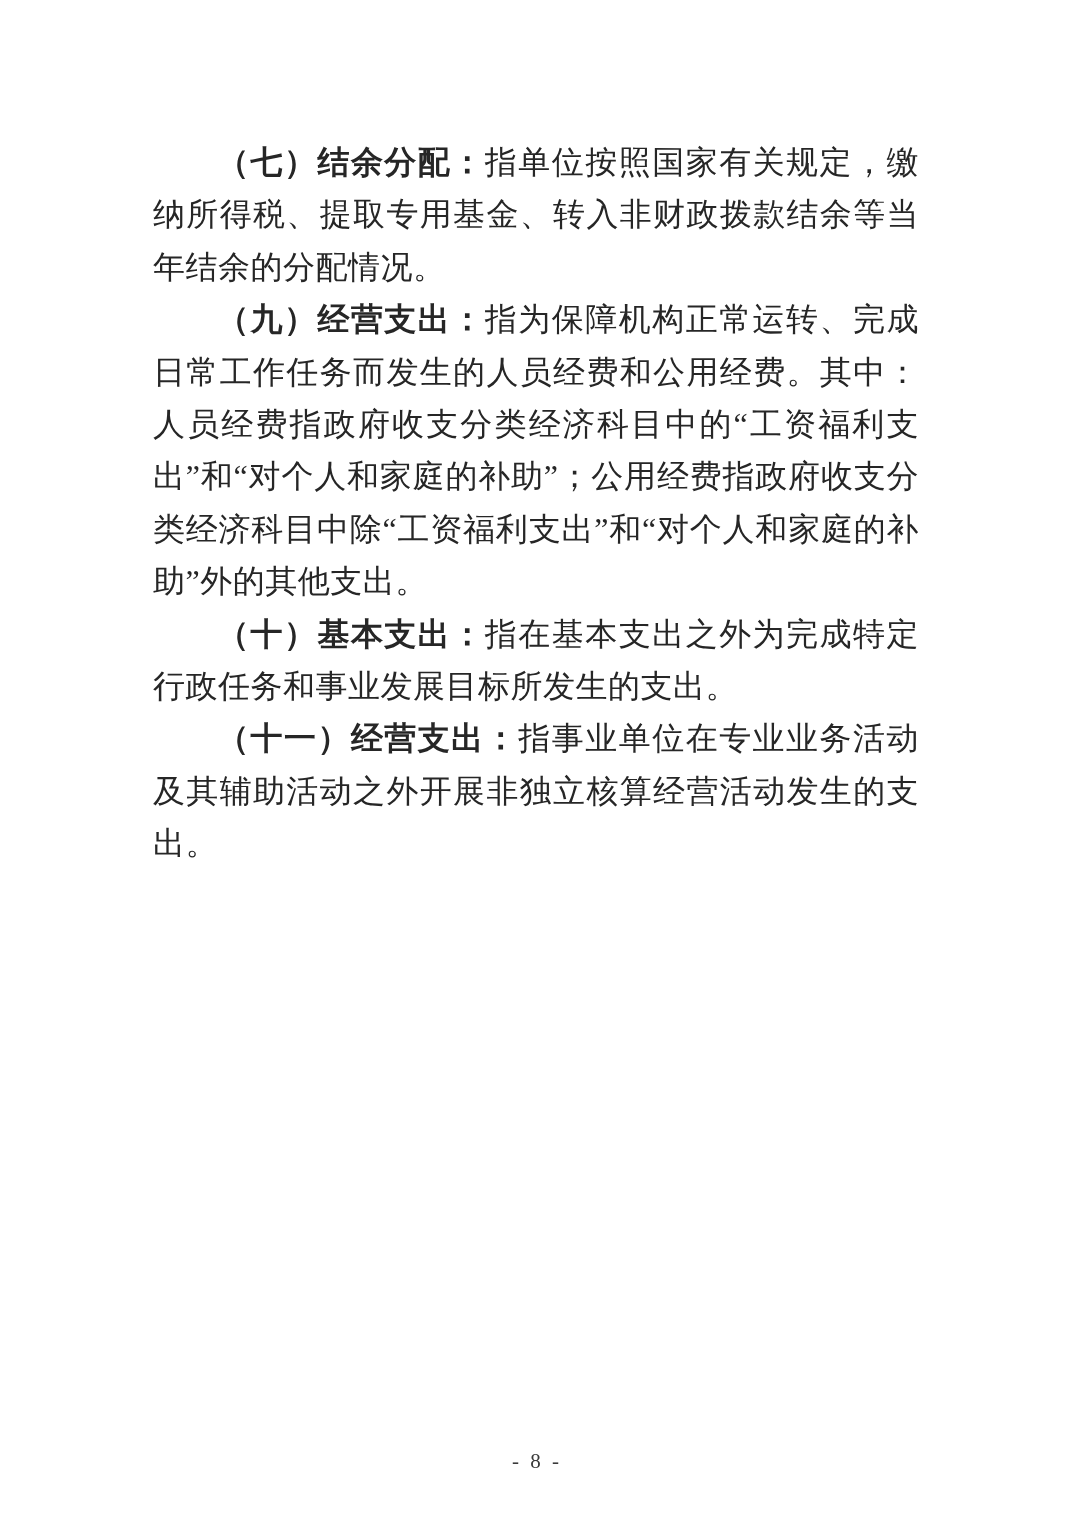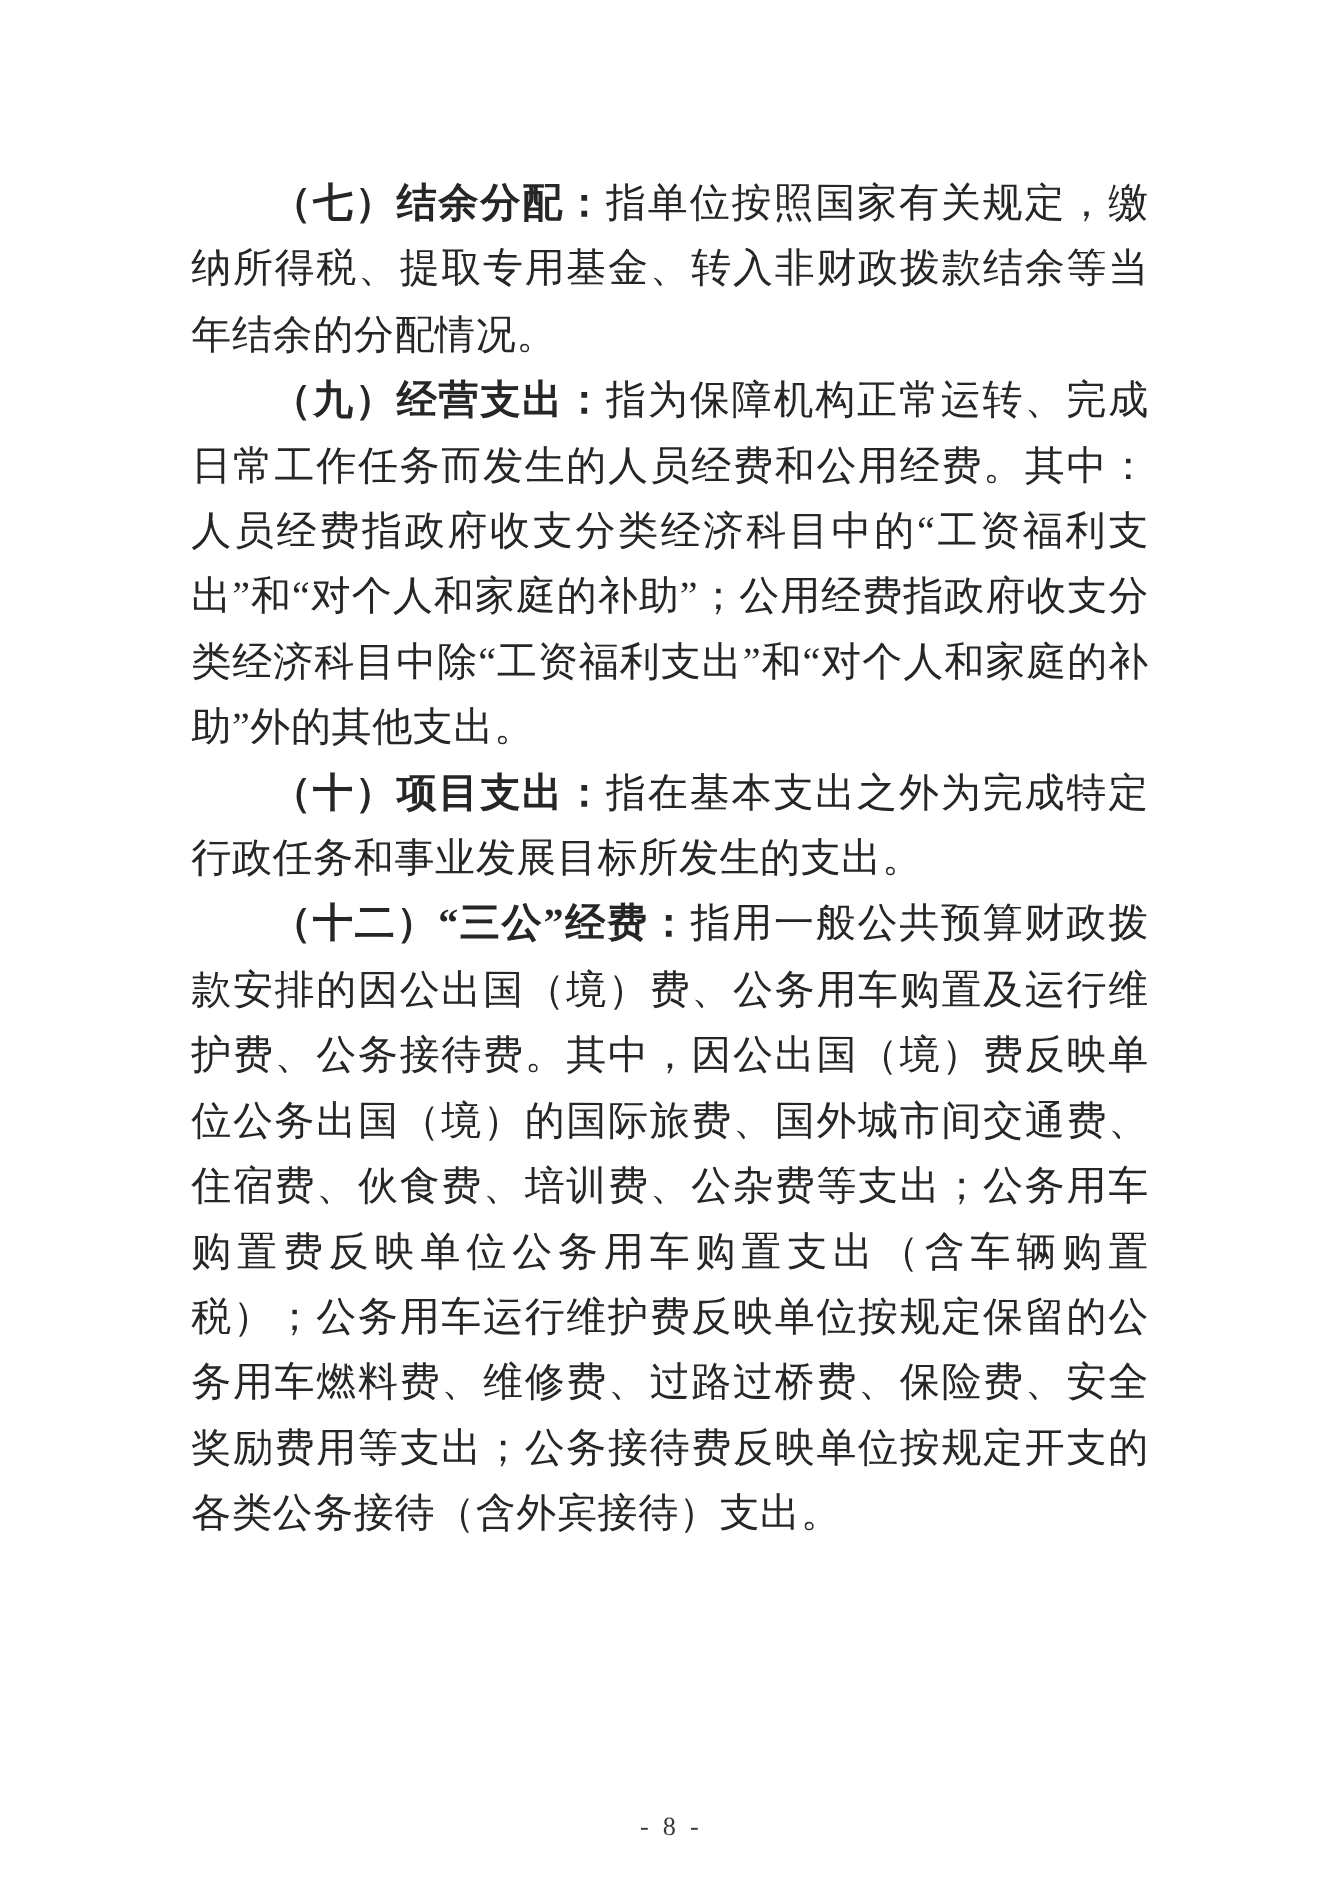--- a/index.html
+++ b/index.html
@@ -47,17 +47,17 @@
     letter-spacing: 3px;
   }
 </style>
 </head>
 <body>
 
 <div class="page">
   <div class="content">
     <p><span class="term">（七）结余分配：</span><span>指单位按照国家有关规定，缴纳所得税、提取专用基金、转入非财政拨款结余等当年结余的分配情况。</span></p>
     <p><span class="term">（九）经营支出：</span><span>指为保障机构正常运转、完成日常工作任务而发生的人员经费和公用经费。其中：人员经费指政府收支分类经济科目中的“工资福利支出”和“对个人和家庭的补助”；公用经费指政府收支分类经济科目中除“工资福利支出”和“对个人和家庭的补助”外的其他支出。</span></p>
-    <p><span class="term">（十）项目支出：</span><span>指在基本支出之外为完成特定行政任务和事业发展目标所发生的支出。</span></p>
-    <p><span class="term">（十二）“三公”经费：</span><span>指用一般公共预算财政拨款安排的因公出国（境）费、公务用车购置及运行维护费、公务接待费。其中，因公出国（境）费反映单位公务出国（境）的国际旅费、国外城市间交通费、住宿费、伙食费、培训费、公杂费等支出；公务用车购置费反映单位公务用车购置支出（含车辆购置税）；公务用车运行维护费反映单位按规定保留的公务用车燃料费、维修费、过路过桥费、保险费、安全奖励费用等支出；公务接待费反映单位按规定开支的各类公务接待（含外宾接待）支出。</span></p>
+    <p><span class="term">（十）基本支出：</span><span>指在基本支出之外为完成特定行政任务和事业发展目标所发生的支出。</span></p>
+    <p><span class="term">（十一）经营支出：</span><span>指事业单位在专业业务活动及其辅助活动之外开展非独立核算经营活动发生的支出。</span></p>
   </div>
   <div class="page-footer">- 8 -</div>
 </div>
 
 </body></html>

